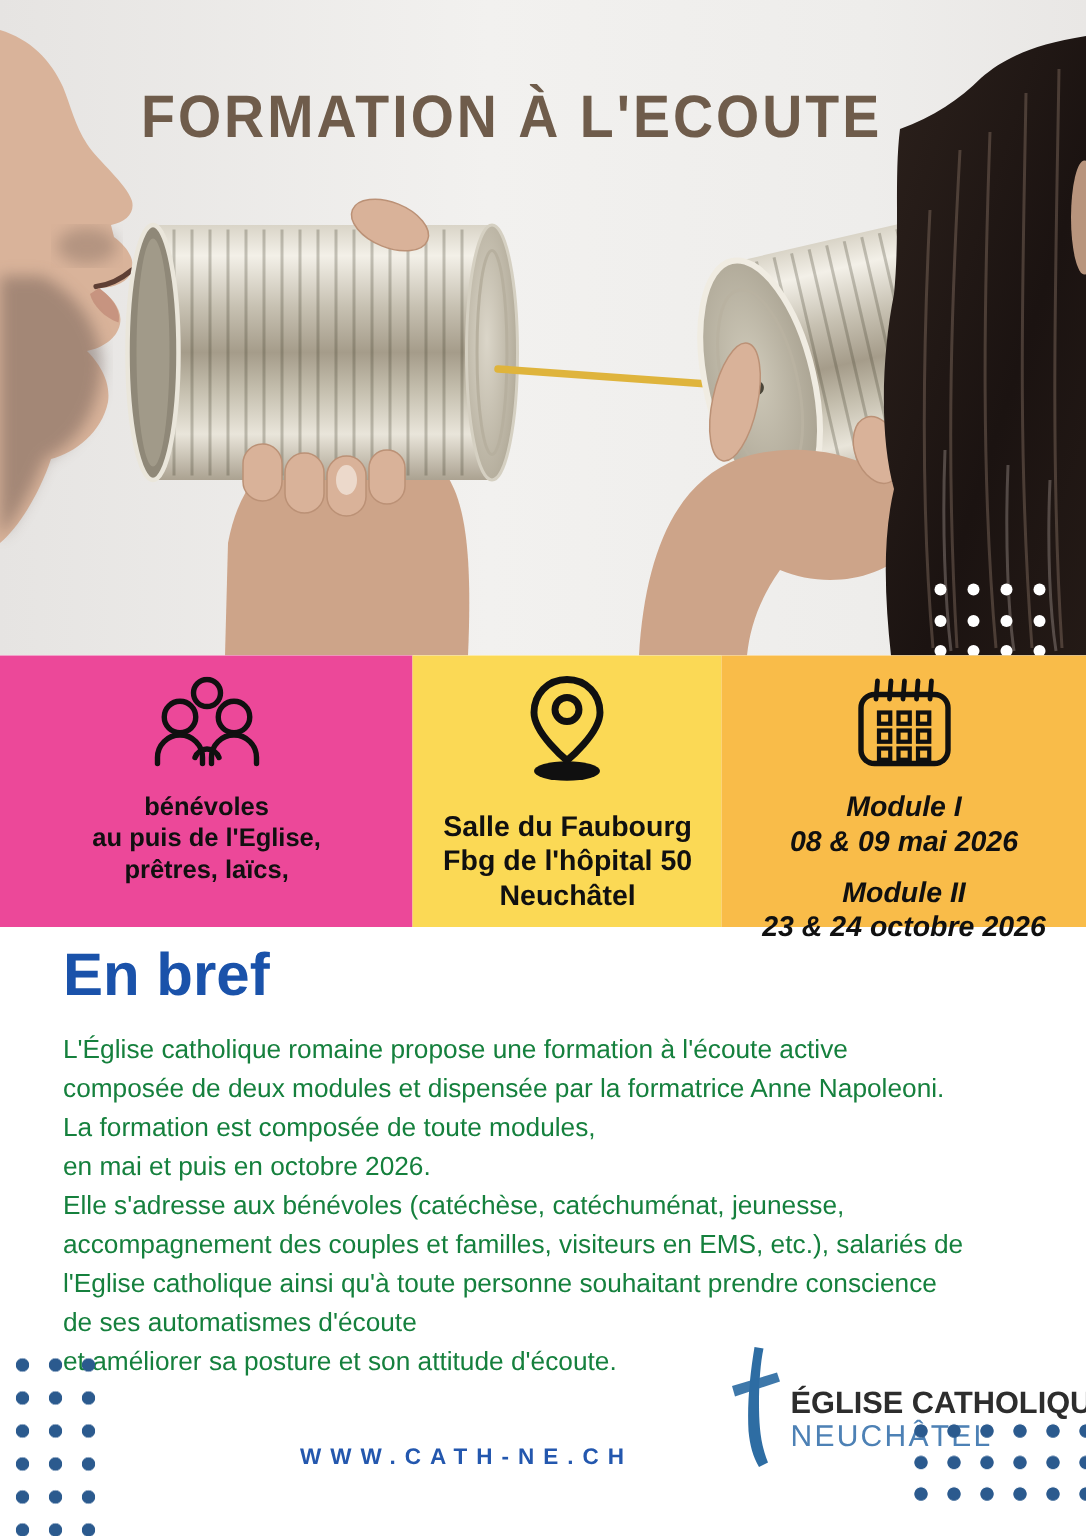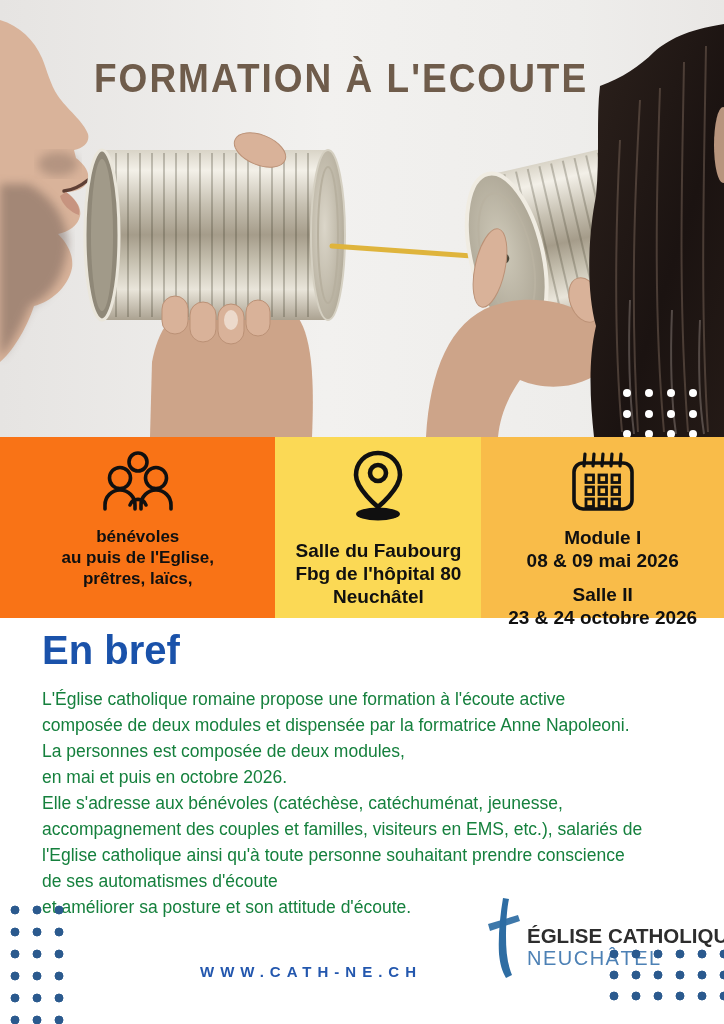--- a/index.html
+++ b/index.html
@@ -10,23 +10,23 @@
   
   .photo{position:absolute;left:0;top:0;width:724px;height:437px;}
   .poster-title{
     position:absolute;left:94px;top:56px;width:560px;
     font-size:37px;font-weight:800;letter-spacing:2px;color:#6f5c4b;
     white-space:nowrap;transform:scaleY(1.08);transform-origin:top left;
   }
   
   .band{position:absolute;left:0;top:437px;width:724px;height:181px;display:flex;}
   .sec{display:flex;flex-direction:column;align-items:center;box-sizing:border-box;}
-  .sec-audience{width:277px;background:#f97316;padding-top:14px;}
+  .sec-audience{width:277px;background:#ec4899;padding-top:14px;}
   .sec-location{width:207px;background:#fbd955;padding-top:12px;}
-  .sec-dates{width:244px;background:#f9bc49;padding-top:14px;}
+  .sec-dates{width:244px;background:#f9bc49;padding-top:14px;font-style:italic;}
   .band-text{font-weight:bold;color:#101010;text-align:center;white-space:nowrap;}
   .audience-text{font-size:17px;line-height:21px;margin-top:9px;}
   .location-text{font-size:19px;line-height:23px;margin-top:14px;}
   .dates-text{font-size:19px;line-height:23px;margin-top:9px;}
   .module-gap{height:11px;}
   
   .about-heading{
     position:absolute;left:42px;top:628px;
     font-size:40px;font-weight:bold;color:#1a52aa;
   }
@@ -247,21 +247,21 @@
     <div class="sec sec-location">
       <span>
         <svg width="62" height="72" viewBox="0 0 62 72">
           <ellipse cx="31" cy="65" rx="22" ry="6.5" fill="#101010"></ellipse>
           <path d="M31,4 C18,4 9,14 9,26 C9,40 31,58 31,58 C31,58 53,40 53,26 C53,14 44,4 31,4 Z" fill="none" stroke="#101010" stroke-width="4.6" stroke-linejoin="round"></path>
           <circle cx="31" cy="24" r="8" fill="none" stroke="#101010" stroke-width="4.6"></circle>
         </svg>
       </span>
       <div class="band-text location-text">
         <div>Salle du Faubourg</div>
-        <div>Fbg de l'hôpital 80</div>
+        <div>Fbg de l'hôpital 50</div>
         <div>Neuchâtel</div>
       </div>
     </div>
 
     <div class="sec sec-dates">
       <span>
         <svg width="68" height="62" viewBox="0 0 68 62" fill="none" stroke="#101010">
           <rect x="5" y="12" width="58" height="46" rx="9" stroke-width="3.6"></rect>
           <g stroke-width="3.2" stroke-linecap="round">
             <line x1="16" y1="3" x2="15" y2="15"></line>
@@ -280,31 +280,31 @@
             <rect x="17" y="48" width="7.5" height="7.5"></rect>
               <rect x="30" y="48" width="7.5" height="7.5"></rect>
               <rect x="43" y="48" width="7.5" height="7.5"></rect>
           </g>
         </svg>
       </span>
       <div class="band-text dates-text">
         <div>Module I</div>
         <div>08 &amp; 09 mai 2026</div>
         <div class="module-gap"></div>
-        <div>Salle II</div>
+        <div>Module II</div>
         <div>23 &amp; 24 octobre 2026</div>
       </div>
     </div>
   </div>
 
   <div class="about-heading">En bref</div>
   <div class="about-body">
     <div class="about-line">L'Église catholique romaine propose une formation à l'écoute active</div>
     <div class="about-line">composée de deux modules et dispensée par la formatrice Anne Napoleoni.</div>
-    <div class="about-line">La personnes est composée de deux modules,</div>
+    <div class="about-line">La formation est composée de toute modules,</div>
     <div class="about-line">en mai et puis en octobre 2026.</div>
     <div class="about-line">Elle s'adresse aux bénévoles (catéchèse, catéchuménat, jeunesse,</div>
     <div class="about-line">accompagnement des couples et familles, visiteurs en EMS, etc.), salariés de</div>
     <div class="about-line">l'Eglise catholique ainsi qu'à toute personne souhaitant prendre conscience</div>
     <div class="about-line">de ses automatismes d'écoute</div>
     <div class="about-line">et améliorer sa posture et son attitude d'écoute.</div>
   </div>
 
   <div class="dots-left"></div>
 

